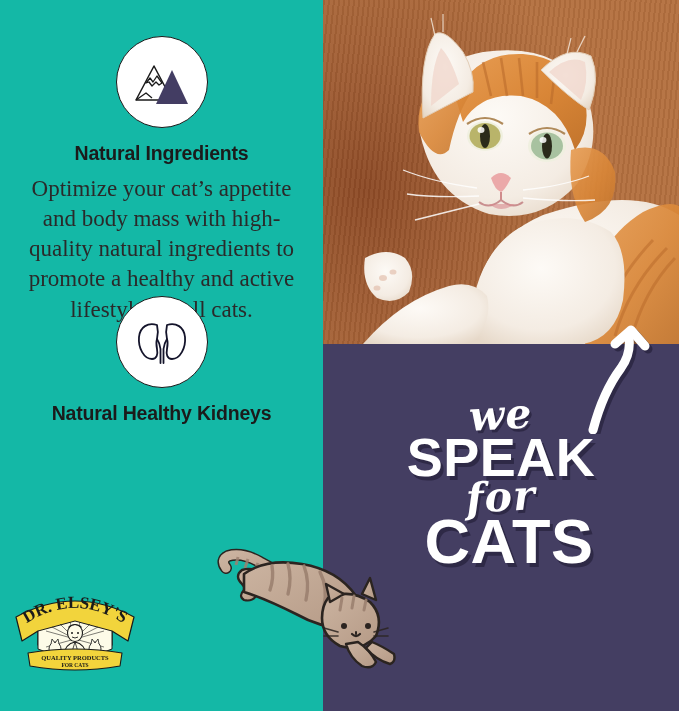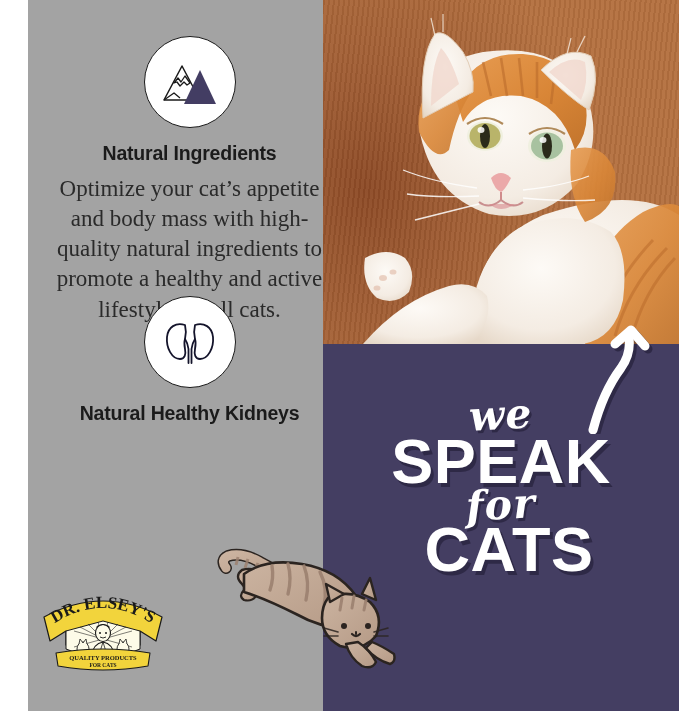--- a/index.html
+++ b/index.html
@@ -10,22 +10,21 @@
     overflow:hidden;
     position:relative;
   }
 
   
   .canvas { position:relative; width:679px; height:711px; background:#fff; overflow:hidden; }
 
   
   .left-col {
     position:absolute; left:0; top:0; width:323px; height:711px;
-    background:#a3a3a3;
-    margin-left:28px;
+    background:#14b8a6;
   }
 
   .feature { position:absolute; left:0; width:323px; text-align:center; }
   .feature-1 { top:36px; }
   .feature-2 { top:296px; }
 
   .icon-circle {
     width:92px; height:92px; border-radius:50%;
     border:1.4px solid #1a1a1a;
     margin:0 auto 14px auto;
@@ -94,21 +93,21 @@
     font-size:41px;
     line-height:0.95;
     letter-spacing:1px;
     text-shadow:2px 3px 0 rgba(20,16,38,0.45);
     transform:rotate(-3deg);
     display:inline-block;
   }
   .bold-speak {
     font-family:"Liberation Sans", sans-serif;
     font-weight:bold;
-    font-size:63px;
+    font-size:54px;
     line-height:0.92;
     letter-spacing:0.5px;
     text-shadow:3px 4px 0 rgba(20,16,38,0.45);
     margin-top:-2px;
   }
   .script-for {
     font-family:"DejaVu Serif", serif;
     font-style:italic;
     font-weight:bold;
     font-size:41px;

